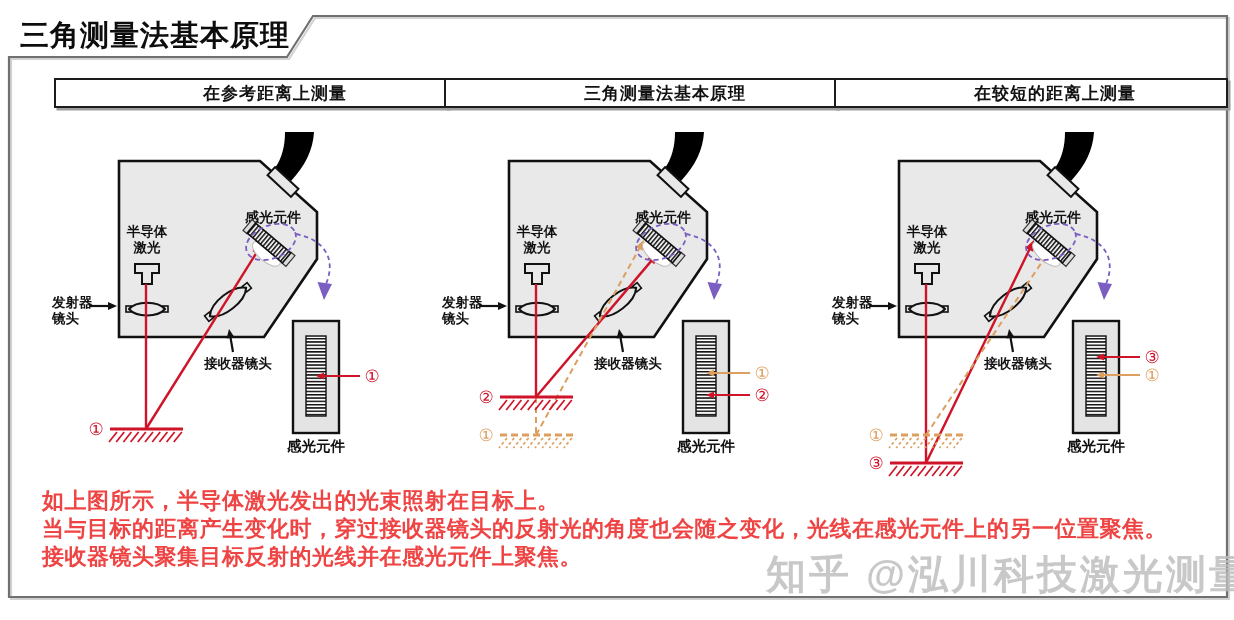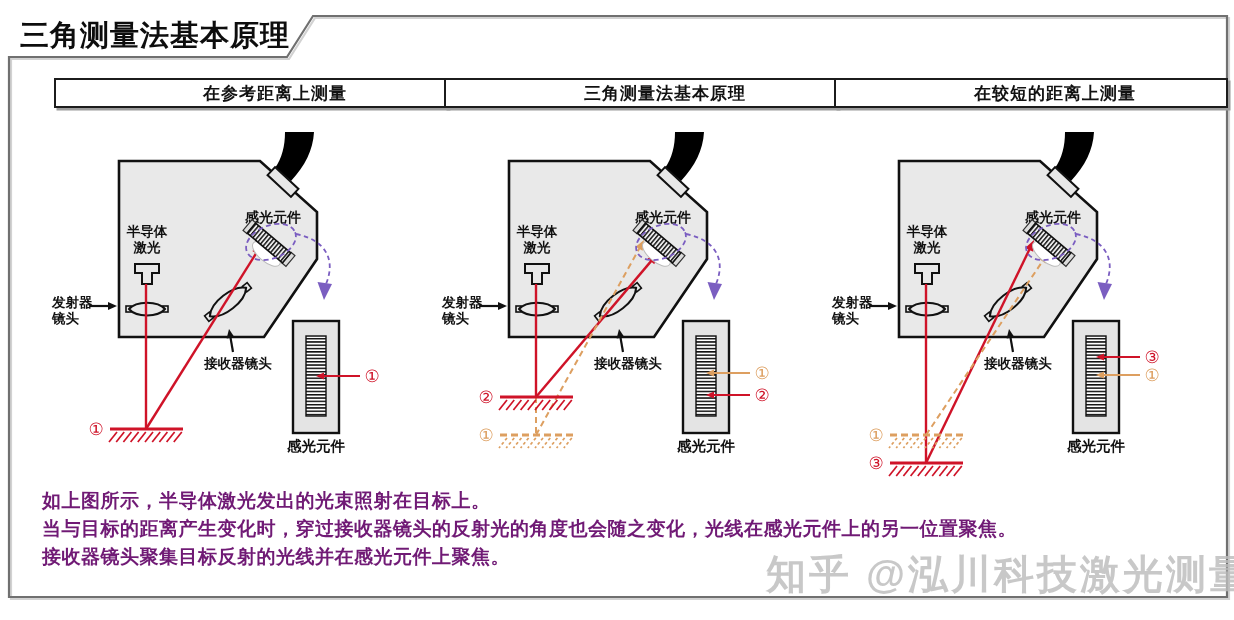--- a/index.html
+++ b/index.html
@@ -8,22 +8,22 @@
   .frame{position:absolute;left:0;top:0;}
   .title{position:absolute;left:12px;top:10px;margin:8px;font-size:29px;font-weight:800;
          letter-spacing:1px;color:#0d0d0d;line-height:34px;}
   .panel{position:absolute;top:78px;width:390px;height:420px;}
   .panel-header{position:absolute;left:14px;top:0;width:342px;height:26px;background:#fff;
         border:2px solid #1c1c1c;box-shadow:2.5px 2.5px 0 #9c9c9c;
         display:flex;align-items:center;justify-content:center;padding-left:48px;}
   .panel-header span{font-size:17px;font-weight:700;color:#111;letter-spacing:1px;}
   .diagram{position:absolute;left:0;top:52px;}
   .desc{position:absolute;left:42px;top:492px;}
-  .desc p{margin:0 0 10px 0;font-size:19px;line-height:18px;font-weight:600;
-          color:#701a75;letter-spacing:.5px;white-space:nowrap;}
+  .desc p{margin:0 0 10px 0;font-size:22px;line-height:18px;font-weight:600;
+          color:#ef4444;letter-spacing:.5px;white-space:nowrap;}
   .watermark{position:absolute;left:766px;top:547px;font-size:40px;font-weight:700;
           color:#bdbdbd;opacity:.82;letter-spacing:3px;white-space:nowrap;z-index:5;}
 </style>
 </head>
 <body>
 
 <div class="page">
 
   <svg class="frame" width="1234" height="620" viewBox="0 0 1234 620">
     <polygon points="11,59 289,59 315,18 1229,18 1229,599 11,599" fill="none" stroke="#d2d2d2" stroke-width="2.2"></polygon>

